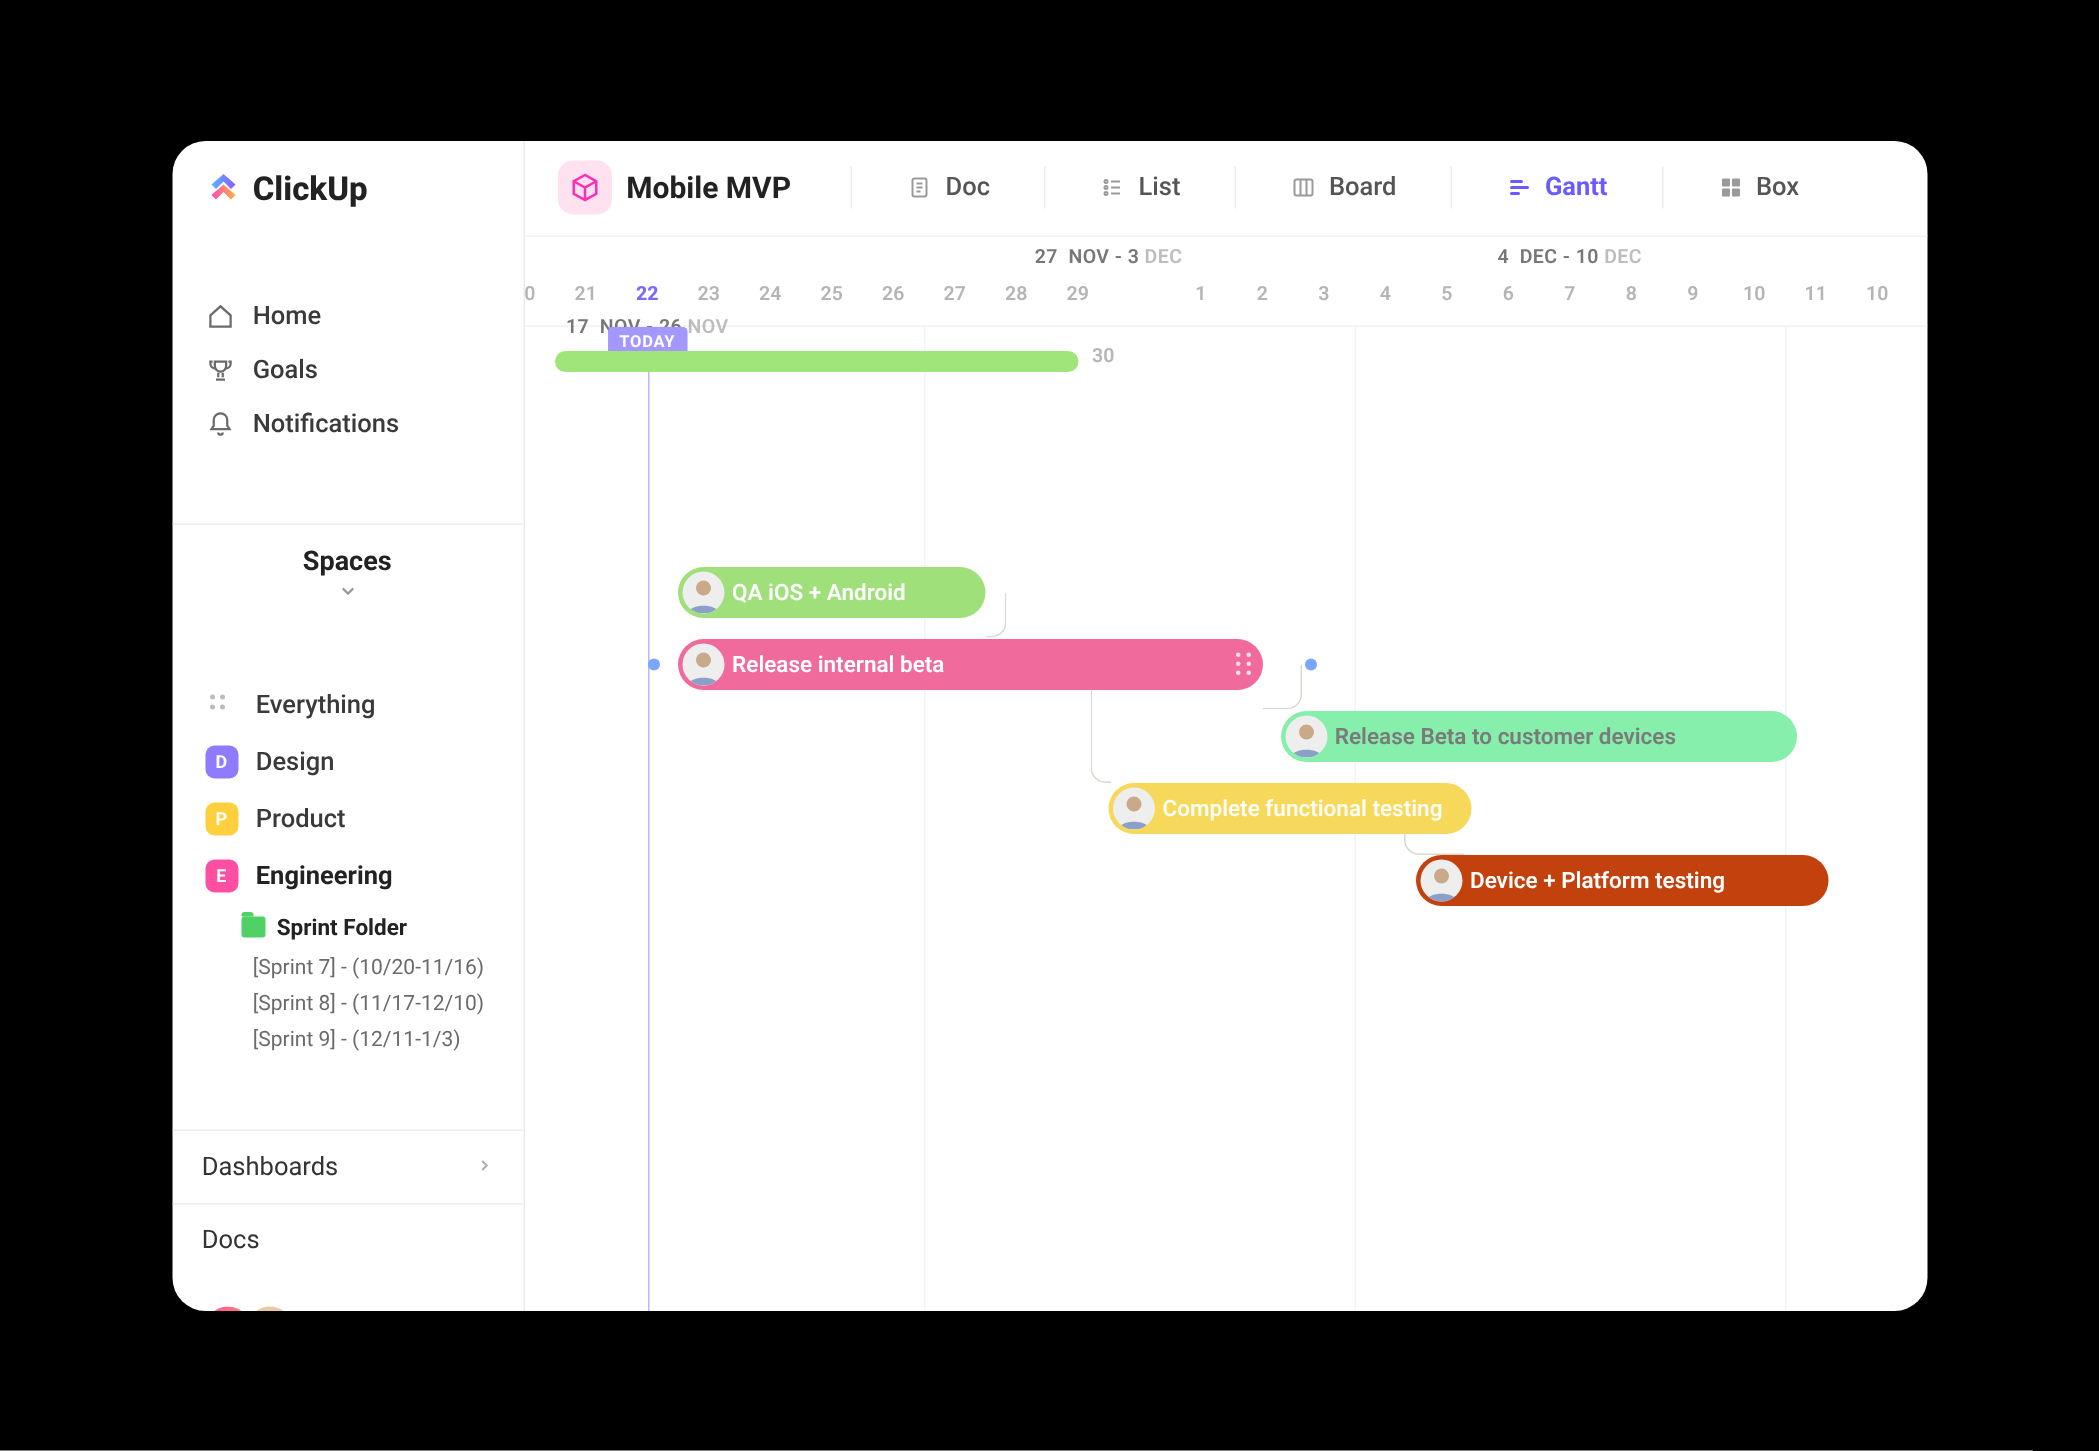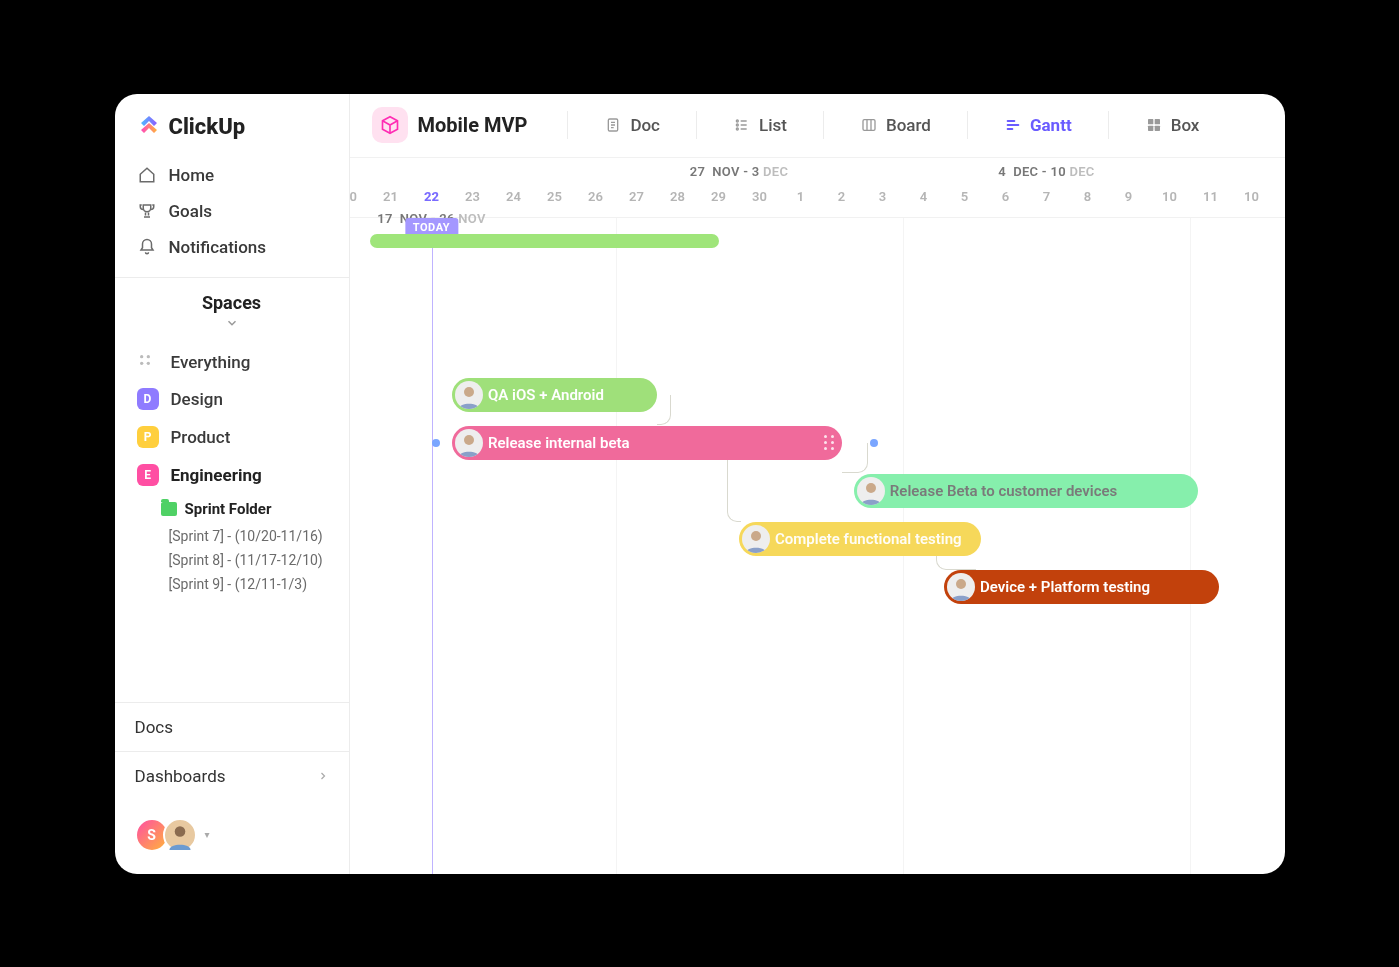--- a/index.html
+++ b/index.html
@@ -1,19 +1,19 @@
 <!DOCTYPE html>
 <html><head>
 <meta charset="utf-8">
 <style>
   * { box-sizing: border-box; margin: 0; padding: 0; font-family: -apple-system, BlinkMacSystemFont, "Segoe UI", Roboto, Helvetica, Arial, sans-serif; }
   body { background: #000; display:flex; align-items:center; justify-content:center; height:967px; width:1399px; }
   .app-frame { width: 1170px; height: 780px; background:#fff; border-radius: 22px; display:flex; overflow:hidden; box-shadow: 0 8px 30px rgba(0,0,0,.5); position:relative;}
   
-  .sidebar { width: 235px; flex:0 0 235px; border-right:1px solid #ececec; display:flex; flex-direction:column; }
+  .sidebar { width: 235px; flex:0 0 235px; border-right:1px solid #ececec; display:flex; flex-direction:column;gap:36px; }
   .logo-row { display:flex; align-items:center; gap:8px; padding:20px 22px 14px; }
   .logo-mark { width:24px; height:24px; position:relative; }
   .logo-text { font-size:22px; font-weight:800; color:#222; }
   .nav { padding: 4px 10px 12px; }
   .nav-item { display:flex; align-items:center; gap:12px; padding:8px 12px; border-radius:8px; cursor:pointer; color:#3a3a3a; font-size:17px; font-weight:500;}
   .nav-item .ico { width:20px; display:flex; align-items:center; justify-content:center; color:#6b6b6b; }
   .section-hd { padding: 14px 20px 10px; font-size:18px; font-weight:700; color:#222; display:flex; align-items:center; justify-content:space-between; border-top:1px solid #ececec;flex-direction:column;}
   .spaces { padding: 0 8px 12px; }
   .space-item { display:flex; align-items:center; gap:12px; padding:8px 14px; font-size:17px; color:#3a3a3a; cursor:pointer; font-weight:500;}
   .space-badge { width:22px; height:22px; border-radius:6px; color:#fff; font-size:12px; font-weight:700; display:flex; align-items:center; justify-content:center;}
@@ -167,30 +167,30 @@
         <span>Sprint Folder</span>
       </div>
       <div id="sprints-dyn">
           <div class="sprint">[Sprint 7] - (10/20-11/16)</div>
           <div class="sprint">[Sprint 8] - (11/17-12/10)</div>
           <div class="sprint">[Sprint 9] - (12/11-1/3)</div>
         </div>
     </div>
 
     <div class="bottom-section">
-      <div class="dash-row" style="border-top:1px solid #ececec;">
-        <span>Docs</span>
-      </div>
       <div class="dash-row">
         <span>Dashboards</span>
         <span style="color:#aaa;">
           <svg width="12" height="12" viewBox="0 0 24 24" fill="none" stroke="currentColor" stroke-width="2.5">
               <path d="M9 6l6 6-6 6"></path>
             </svg>
         </span>
+      </div>
+      <div class="dash-row" style="border-top:1px solid #ececec;">
+        <span>Docs</span>
       </div>
 
       <div class="avatars">
         <div class="avatar" style="background:linear-gradient(135deg,#ff4fa3,#ffb43a);">
           <span>S</span>
         </div>
         <div class="avatar" style="background:#e8c9a0;">
            <svg width="34" height="34" viewBox="0 0 34 34">
               <circle cx="17" cy="13" r="6" fill="#8a6b4f"></circle>
               <path d="M5 34c0-8 24-8 24 0" fill="#6b9bd1"></path>
@@ -281,21 +281,21 @@
             <div class="day-lbl" style="left: 0px;">20</div>
             <div class="day-lbl" style="left: 41px;">21</div>
             <div class="day-lbl today" style="left: 82px;">22</div>
             <div class="day-lbl" style="left: 123px;">23</div>
             <div class="day-lbl" style="left: 164px; text-align: center;">24</div>
             <div class="day-lbl" style="left: 205px;">25</div>
             <div class="day-lbl" style="left: 246px;">26</div>
             <div class="day-lbl" style="left: 287px;">27</div>
             <div class="day-lbl" style="left: 328px;">28</div>
             <div class="day-lbl" style="left: 369px;">29</div>
-            <div class="day-lbl" style="left: 410px;">30</div>
+            <div class="day-lbl" style="left: 386px; margin-top: 41px;">30</div>
             <div class="day-lbl" style="left: 451px;">1</div>
             <div class="day-lbl" style="left: 492px;">2</div>
             <div class="day-lbl" style="left: 533px;">3</div>
             <div class="day-lbl" style="left: 574px;">4</div>
             <div class="day-lbl" style="left: 615px;">5</div>
             <div class="day-lbl" style="left: 656px;">6</div>
             <div class="day-lbl" style="left: 697px;">7</div>
             <div class="day-lbl" style="left: 738px;">8</div>
             <div class="day-lbl" style="left: 779px;">9</div>
             <div class="day-lbl" style="left: 820px;">10</div>

